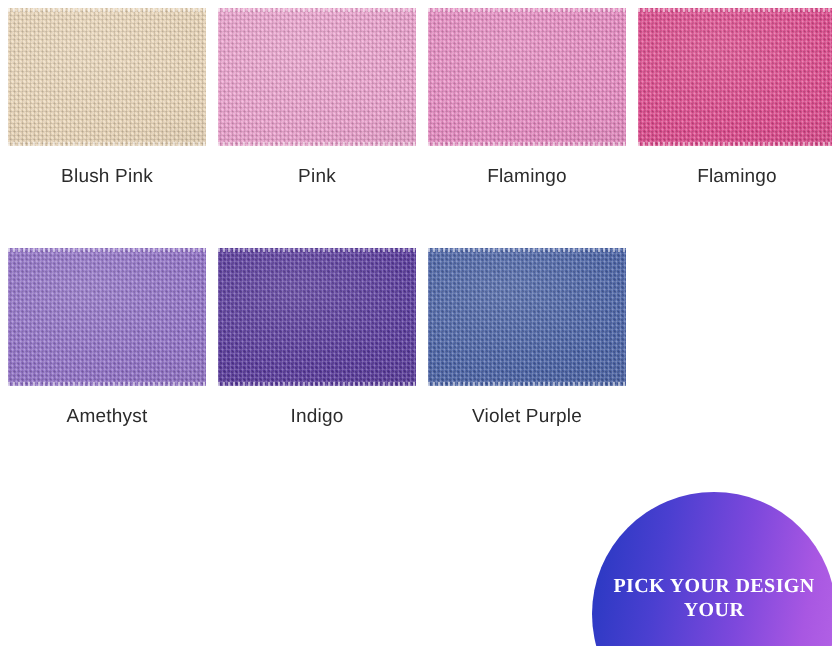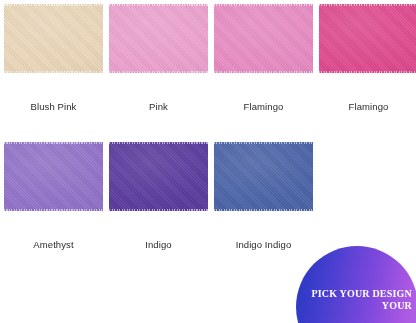--- a/index.html
+++ b/index.html
@@ -108,21 +108,21 @@
       rgba(255,255,255,0.55) 0px,
       rgba(255,255,255,0.55) 1px,
       rgba(255,255,255,0.00) 1px,
       rgba(255,255,255,0.00) 2.5px);
     pointer-events: none;
   }
   .swatch .edge-top { top: 0; }
   .swatch .edge-bot { bottom: 0; }
 
   .label {
-    margin-top: 28px;
+    margin-top: 10px;
     font-size: 9.5px;
     line-height: 12px;
     color: #2b2b2b;
     text-align: center;
     letter-spacing: 0.1px;
     white-space: nowrap;
   }
 
   .badge {
     position: absolute;
@@ -135,21 +135,21 @@
     display: flex;
     flex-direction: column;
     align-items: center;
     justify-content: flex-start;
     overflow: hidden;
   }
 
   .badge-text {
     margin-top: 42px;
     width: 110px;
-    text-align: right;
+    text-align: center;
     color: #ffffff;
     font-family: "Liberation Serif", serif;
     font-weight: bold;
     font-size: 10px;
     line-height: 12px;
     letter-spacing: 0.2px;
   }
   .badge-line2 { display: block; }
 </style>
 </head>
@@ -226,21 +226,21 @@
         <div class="label">Indigo</div>
       </div>
 
       <div class="cell">
         <div class="swatch" style="background-color:#4a63a8">
           <div class="weave"></div>
           <div class="shade"></div>
           <div class="edge-top"></div>
           <div class="edge-bot"></div>
         </div>
-        <div class="label">Indigo Indigo</div>
+        <div class="label">Violet Purple</div>
       </div>
 
     </div>
 
   </div>
 
   <div class="badge">
     <div class="badge-text">
       <span>PICK YOUR DESIGN</span>
       <span class="badge-line2">YOUR</span>

